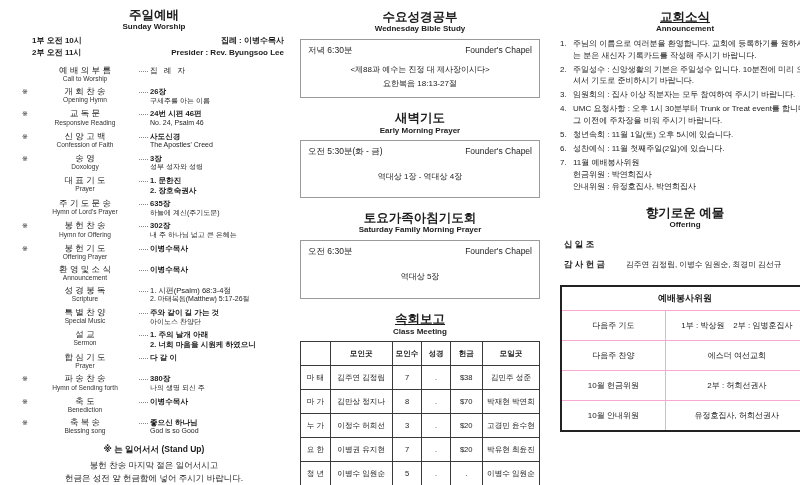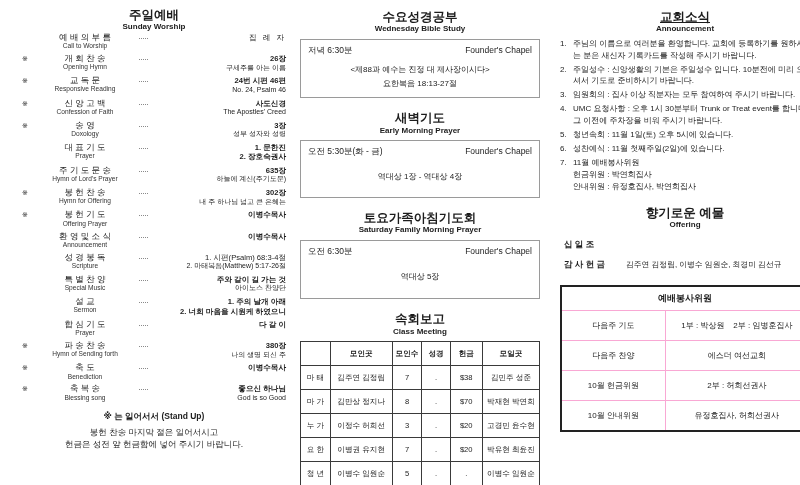--- a/index.html
+++ b/index.html
@@ -20,21 +20,21 @@
   .lhead .times div { font-size:8px; font-weight:bold; line-height:1.45; }
   .lhead .presider { text-align:right; }
   .lhead .presider div { font-size:8px; font-weight:bold; line-height:1.45; }
 
   .wrow { display:flex; align-items:flex-start; margin-bottom:3px; }
   .star { width:11px; flex:none; font-size:7px; padding-top:2px; color:#222; }
   .lbl  { width:104px; flex:none; text-align:center; }
   .lbl .ko { font-size:8.5px; line-height:1.2; }
   .lbl .en { font-size:6.6px; line-height:1.2; color:#333; }
   .dots { flex:1; height:7px; border-bottom:1px dotted #8a8a8a; margin:0 2px; }
-  .val  { width:136px; flex:none; text-align:right; padding-top:1px; }
+  .val  { width:136px; flex:none; text-align:left; padding-top:1px; }
   .val .a { font-size:7.6px; font-weight:bold; line-height:1.25; }
   .val .b { font-size:7px;  line-height:1.25; }
   .val .a.normal { font-weight:normal; letter-spacing:2px; }
   .val .a.normal2 { font-weight:normal; }
   .val .b.bold { font-weight:bold; font-size:7.6px; }
 
   .lfoot { text-align:center; margin-top:8px; }
   .lfoot .f1 { font-size:8.5px; font-weight:bold; margin-bottom:3px; }
   .lfoot .f2, .lfoot .f3 { font-size:8.5px; line-height:1.5; }
 
@@ -73,20 +73,30 @@
 </style>
 </head>
 <body>
 
 <div class="page">
 
   <div class="col-left">
     <div class="sec-title">주일예배</div>
     <div class="sec-sub">Sunday Worship</div>
 
+    <div class="lhead">
+      <div class="times">
+        <div>1부 오전 10시</div>
+        <div>2부 오전 11시</div>
+      </div>
+      <div class="presider">
+        <div>집례 : 이병수목사</div>
+        <div>Presider : Rev. Byungsoo Lee</div>
+      </div>
+    </div>
 
     <div class="wlist">
 
       <div class="wrow">
         <span class="star"></span>
         <div class="lbl">
             <div class="ko">예 배 의 부 름</div>
             <div class="en">Call to Worship</div>
           </div>
         <div class="dots"></div>
@@ -347,21 +357,21 @@
           <span>오전 6:30분</span>
           <span>Founder's Chapel</span>
         </div>
         <div class="mbox-center" style="margin-top:12px; margin-bottom:8px;">
           <div>역대상 5장</div>
         </div>
       </div>
     </div>
 
     <div class="msec">
-      <div class="sec-title" style="margin-top:12px;">속회보고</div>
+      <div class="sec-title" style="text-decoration:underline;margin-top:12px;">속회보고</div>
       <div class="sec-sub">Class Meeting</div>
       <table class="class-tbl">
         <tbody>
             <tr>
           <th class="cw0"></th>
           <th class="cw1">모인곳</th>
           <th class="cw2">모인수</th>
           <th class="cw3">성경</th>
           <th class="cw4">헌금</th>
           <th class="cw5">모일곳</th>

